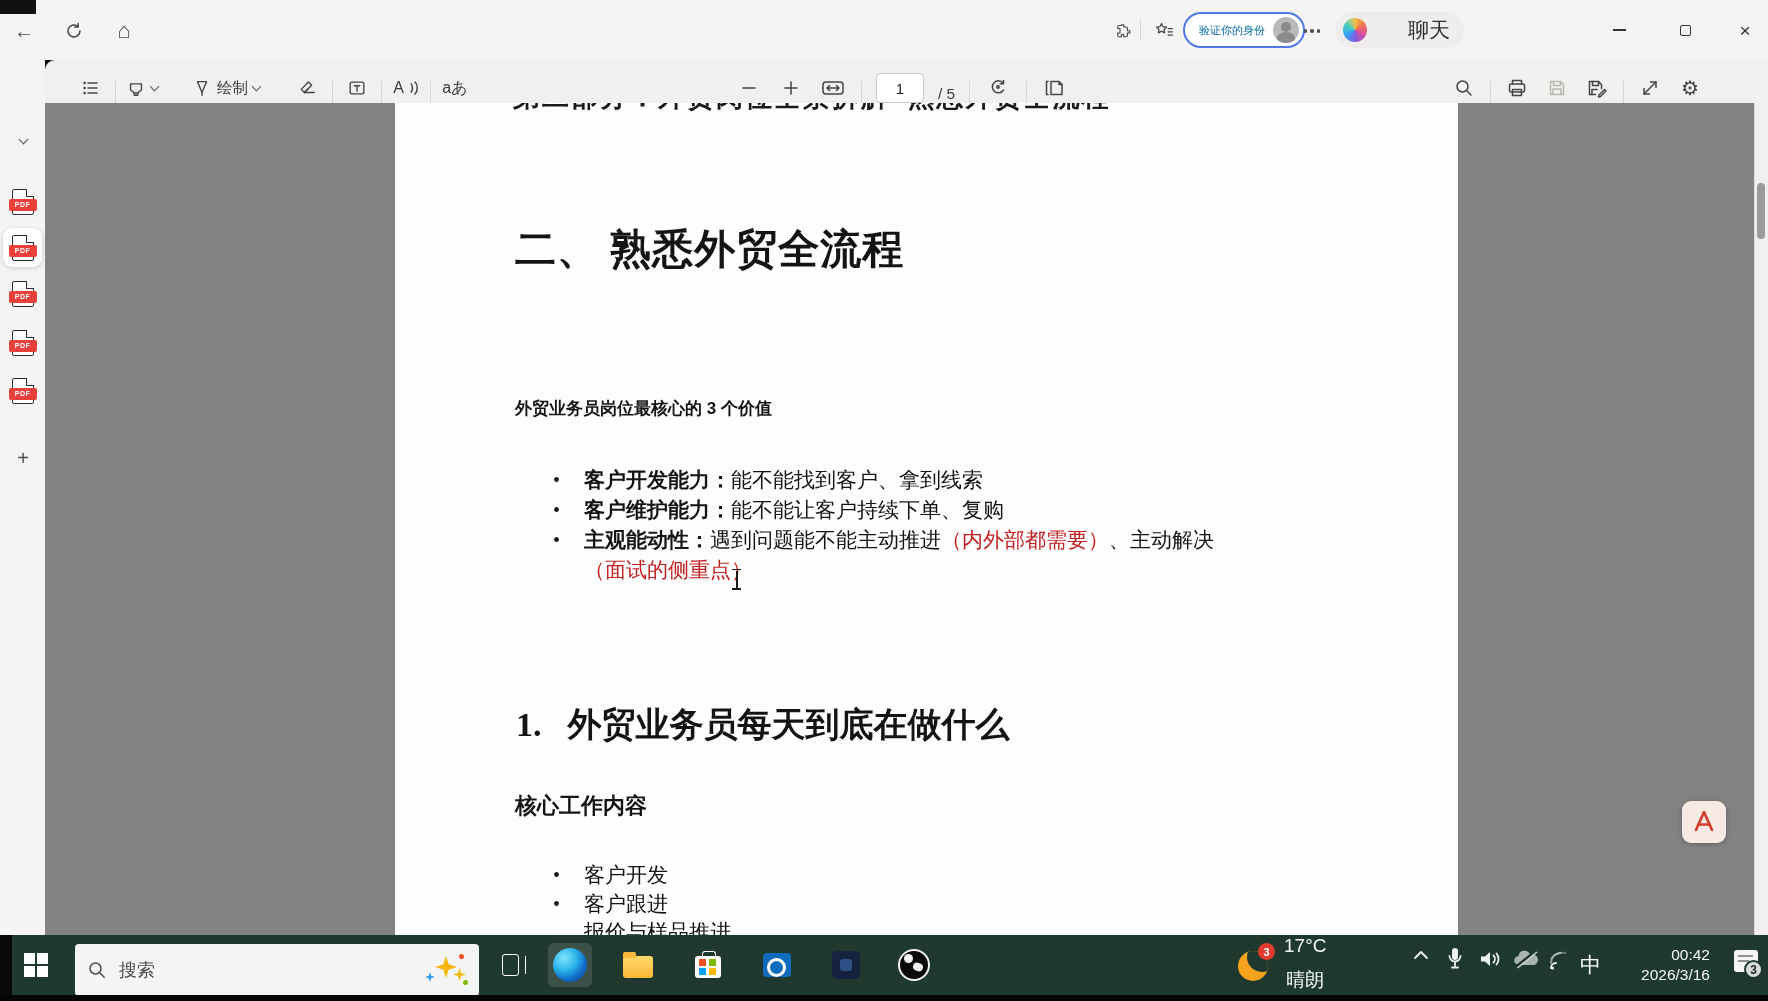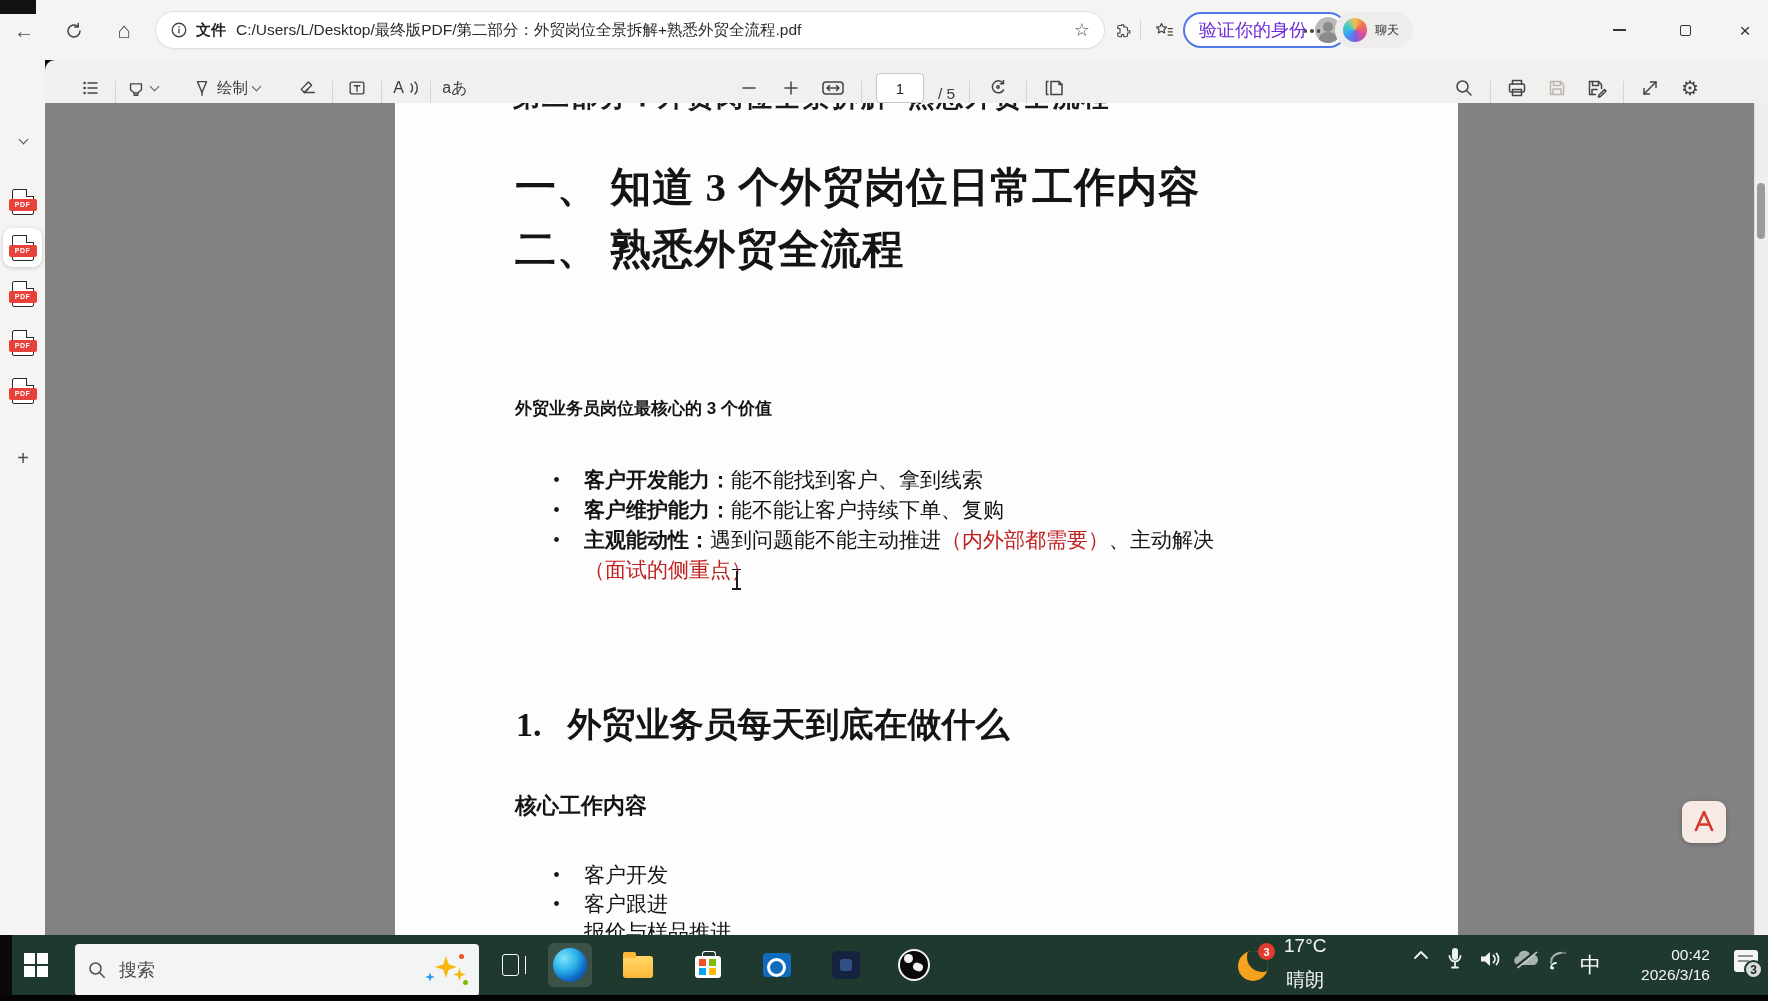--- a/index.html
+++ b/index.html
@@ -11,27 +11,27 @@
   #titlebar { position:absolute; left:0; top:0; width:1768px; height:60px; background:#f6f4f2; }
   .tb-ic { position:absolute; top:15px; width:32px; height:32px; display:flex; align-items:center; justify-content:center;
            color:#4d4d4d; font-size:20px; border-radius:6px; cursor:default; }
   #rec-artifact { position:absolute; left:0; top:0; width:36px; height:14px; background:#111; }
   #addrbar { position:absolute; left:155px; top:11px; width:950px; height:38px; background:#fff; border:1px solid #e2dfdd;
              border-radius:19px; display:flex; align-items:center; padding:0 14px; box-shadow:0 1px 2px rgba(0,0,0,.04); }
   #addrbar .scheme { font-size:15px; color:#1f1f1f; font-weight:700; margin:0 10px 0 8px; }
   #addrbar .url { font-size:15.5px; color:#2b2b2b; white-space:nowrap; overflow:hidden; flex:1; }
   .pill-verify { position:absolute; left:1183px; top:12px; height:36px; border:2px solid #4f78e8; border-radius:18px;
                  display:flex; align-items:center; padding:0 4px 0 14px; gap:8px; background:#fff; }
-  .pill-verify span { color:#6d28d9; font-size:18px; }
+  .pill-verify span { color:#0369a1; font-size:11px; }
   .avatar { width:26px; height:26px; border-radius:50%; background:#b9b9b9; position:relative; overflow:hidden; }
   .avatar::before { content:""; position:absolute; left:8px; top:5px; width:10px; height:10px; border-radius:50%; background:#8b8b8b; }
   .avatar::after { content:""; position:absolute; left:4px; top:15px; width:18px; height:12px; border-radius:50% 50% 0 0; background:#8b8b8b; }
   .pill-chat { position:absolute; left:1335px; top:12px; height:36px; border-radius:18px; background:#efedec;
                display:flex; align-items:center; padding:0 14px 0 8px; gap:8px; }
-  .pill-chat span { color:#2f2f2f; font-size:12px; }
+  .pill-chat span { color:#2f2f2f; font-size:21px;margin-left:33px; }
   .copilot { width:24px; height:24px; border-radius:50%;
              background:conic-gradient(#f3c14b,#ee6f52,#d84f9f,#7b5fe0,#39a0f4,#45d0c0,#f3c14b); }
   .dots3 { display:flex; gap:3px; }
   .dots3 i { width:3.5px; height:3.5px; border-radius:50%; background:#4d4d4d; }
   .vsep-t { position:absolute; top:20px; width:1px; height:20px; background:#d8d5d3; }
   .winbtn { position:absolute; top:12px; width:46px; height:36px; display:flex; align-items:center; justify-content:center; }
   .min-g { width:13px; height:2px; background:#333; }
   .max-g { width:11px; height:11px; border:1.6px solid #333; border-radius:2px; }
   .close-g { font-size:19px; color:#333; line-height:1; }
 
@@ -159,30 +159,20 @@
     <div id="rec-artifact"></div>
     <div class="tb-ic" style="left:8px;">←</div>
     <div class="tb-ic" style="left:58px;">
       <svg class="ic" width="20" height="20" viewBox="0 0 20 20">
           <path d="M16 10a6 6 0 1 1-2-4.5"></path>
           <path d="M14.2 2.5v3.4h-3.4"></path>
         </svg>
     </div>
     <div class="tb-ic" style="left:108px; font-size:22px;">⌂</div>
 
-    <div id="addrbar">
-      <svg class="ic" width="18" height="18" viewBox="0 0 20 20">
-          <circle cx="10" cy="10" r="7.5"></circle>
-          <path d="M10 9v4.2"></path>
-          <path d="M10 6.4v.2"></path>
-        </svg>
-      <span class="scheme">文件</span>
-      <span class="url">C:/Users/L/Desktop/最终版PDF/第二部分：外贸岗位全景拆解+熟悉外贸全流程.pdf</span>
-      <span style="font-size:18px; color:#4d4d4d;">☆</span>
-    </div>
 
     <div class="tb-ic" style="left:1108px;">
       <svg class="ic" width="20" height="20" viewBox="0 0 24 24">
           <path d="M9 4h3v3h3a2 2 0 0 1 2 2v3h3v3h-3v3a2 2 0 0 1-2 2h-3v-3H9v3H6a2 2 0 0 1-2-2v-3h3V9H4V7a2 2 0 0 1 2-2h3z" transform="scale(.9) translate(1,1)"></path>
         </svg>
     </div>
     <div class="vsep-t" style="left:1140px;"></div>
     <div class="tb-ic" style="left:1148px;">
       <svg class="ic" width="20" height="20" viewBox="0 0 24 24">
           <path d="M9 3l1.8 3.8L15 7.3l-3 2.9.7 4.1L9 12.3l-3.7 2 .7-4.1-3-2.9 4.2-.5z"></path>
@@ -380,21 +370,20 @@
         </div>
     </div>
     <div id="tab-add">+</div>
   </div>
 
   <div id="docpane">
     <div id="page">
       <div id="clipline">
         <div>第二部分：外贸岗位全景拆解+熟悉外贸全流程</div>
       </div>
-      <div class="h1" id="h1a">一、 知道 3 个外贸岗位日常工作内容</div>
       <div class="h1" id="h1b">二、 熟悉外贸全流程</div>
       <div id="intro">外贸业务员岗位最核心的 3 个价值</div>
 
       <div class="ul" id="ul-values">
         <div class="li">
           <span class="dot">•</span>
           <p><span class="lead">客户开发能力：</span><span>能不能找到客户、拿到线索</span></p>
         </div>
         <div class="li">
           <span class="dot">•</span>

